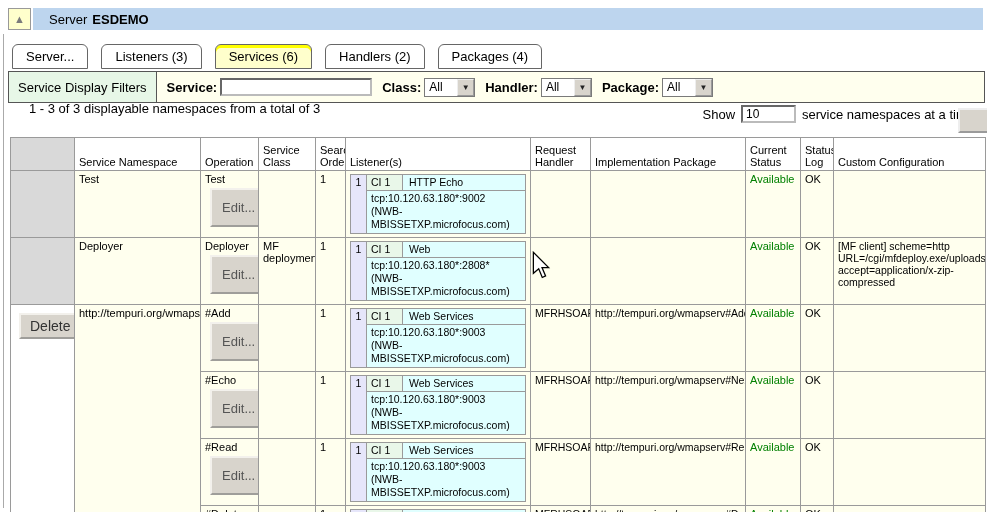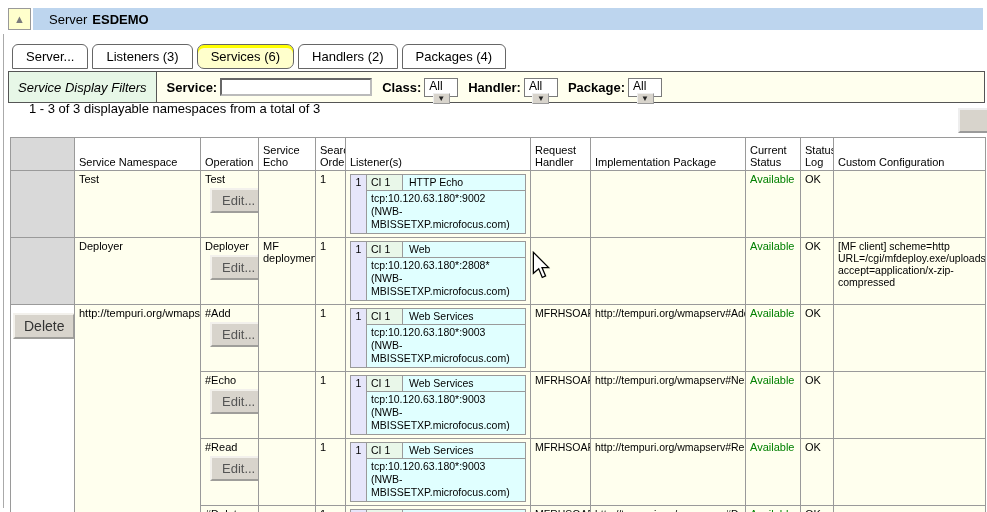--- a/index.html
+++ b/index.html
@@ -12,35 +12,35 @@
 
   
   .icon-box { position:absolute; left:8px; top:8px; width:23px; height:22px; background:#ffffcc;
     border:1px solid #999; display:flex; align-items:center; justify-content:center;
     color:#7b7b7b; font-size:11px; cursor:default; }
   .header-bar { position:absolute; left:33px; top:8px; width:950px; height:22px; background:#bdd5ee;
     display:flex; align-items:center; padding-left:16px; font-size:13px; }
   .header-bar b { margin-left:5px; }
 
   
-  .tabs { position:absolute; left:12px; top:44px; display:flex; gap:4px; align-items:flex-end; }
+  .tabs { position:absolute; left:12px; top:44px; display:flex; gap:13px; align-items:flex-end; }
   .tab { border:1px solid #666; border-radius:6px 6px 0 0; background:#fff;
     padding:4px 13px; font-size:13px; height:25px; white-space:nowrap; cursor:default; }
-  .tab.active { background:#ffffcc; box-shadow:inset 0 3px 0 #ffff00;border-radius:7px; }
+  .tab.active { background:#ffffcc; box-shadow:inset 0 3px 0 #ffff00; }
 
   
   .filter-strip { position:absolute; left:8px; top:71px; width:977px; height:32px;
     border:1px solid #555; background:#ffffee; display:flex; align-items:center; font-size:13px; }
   .filter-title { height:100%; background:#e7f7e7; border-right:1px solid #555;
-    display:flex; align-items:center; padding:0 9px;font-style:italic; }
+    display:flex; align-items:center; padding:0 9px; }
   .flabel { font-weight:bold; margin-left:10px; margin-right:3px; white-space:nowrap; }
   .inp { border:2px inset #bbb; height:18px; font-size:12px; font-family:"Liberation Sans",sans-serif; padding:0 3px; background:#fff; }
   .inp-service { width:152px; }
   .sel { display:inline-flex; border:1px solid #7a7a7a; background:#fff; height:19px;
-    align-items:center; font-size:12px;flex-direction:column; }
+    align-items:center; font-size:12px; }
   .sel .txt { padding:0 4px; min-width:32px; }
   .sel .arrow { width:17px; height:17px; background:#d8d4cc; border:1px outset #eee;
     display:flex; align-items:center; justify-content:center; font-size:8px; color:#222; }
 
   
   .range-bar { position:absolute; left:10px; top:101px; width:945px; height:26px;
     display:flex; justify-content:space-between; font-size:13px;margin-left:19px; }
   .range-right { display:flex; align-items:center; gap:6px; }
   .inp-show { width:55px; }
   .show-btn { position:absolute; left:958px; top:108px; width:40px; height:25px;
@@ -65,23 +65,23 @@
   .lst { display:flex; border:1px solid #9a9a9a; background:#e0ffff; margin:1px 0; font-size:10.5px; line-height:13px; }
   .lst-num { width:16px; background:#e6e6fa; border-right:1px solid #9a9a9a; text-align:center; padding-top:1px; flex:none; }
   .lst-main { flex:1; }
   .lst-head { display:flex; border-bottom:1px solid #9a9a9a; }
   .lst-ci { width:36px; background:#e9f7e9; border-right:1px solid #9a9a9a; padding:1px 4px; flex:none; }
   .lst-name { padding:1px 6px; background:#e0ffff; flex:1; }
   .lst-detail { padding:1px 4px 2px; }
 
   
   .btn { font-family:"Liberation Sans",sans-serif; font-size:13px; color:#333;
-    background:#d8d4cc; border:2px outset #f3f1ec; padding:3px 10px; cursor:default; }
+    background:#d8d4cc; border:2px outset #f3f1ec; padding:10px 10px; cursor:default; }
   .btn-edit { margin:3px 0 0 5px; color:#555; }
-  .btn-delete { margin-left:0; font-size:14px; padding:3px 9px; }
+  .btn-delete { margin-left:6px; font-size:14px; padding:3px 9px; }
 
   .cursor { position:absolute; left:531px; top:251px; }
 </style>
 </head>
 <body>
 
 <div class="page-border"></div>
 
 <div class="icon-box">
   <span>▲</span>
@@ -115,20 +115,25 @@
   </span>
   <span class="flabel">Package:</span>
   <span class="sel">
     <span class="txt">All</span>
     <span class="arrow">▼</span>
   </span>
 </div>
 
 <div class="range-bar">
   <span>1 - 3 of 3 displayable namespaces from a total of 3</span>
+  <span class="range-right">
+    <span>Show</span>
+    <input class="inp inp-show" value="10" style="">
+    <span>service namespaces at a time</span>
+  </span>
 </div>
 <div class="show-btn"></div>
 
 <div class="content">
 <table>
   <colgroup>
     <col style="width:64px">
         <col style="width:126px">
         <col style="width:58px">
         <col style="width:57px">
@@ -138,21 +143,21 @@
         <col style="width:155px">
     <col style="width:55px">
         <col style="width:33px">
         <col style="width:152px">
   </colgroup>
   <tbody>
         <tr class="hrow">
     <th class="rowhead"></th>
     <th>Service Namespace</th>
     <th>Operation</th>
-    <th>Service Echo</th>
+    <th>Service Class</th>
     <th>Search Order</th>
     <th>Listener(s)</th>
     <th>Request Handler</th>
     <th>Implementation Package</th>
     <th>Current Status</th>
     <th>Status Log</th>
     <th>Custom Configuration</th>
   </tr>
 
   <tr class="r52">

